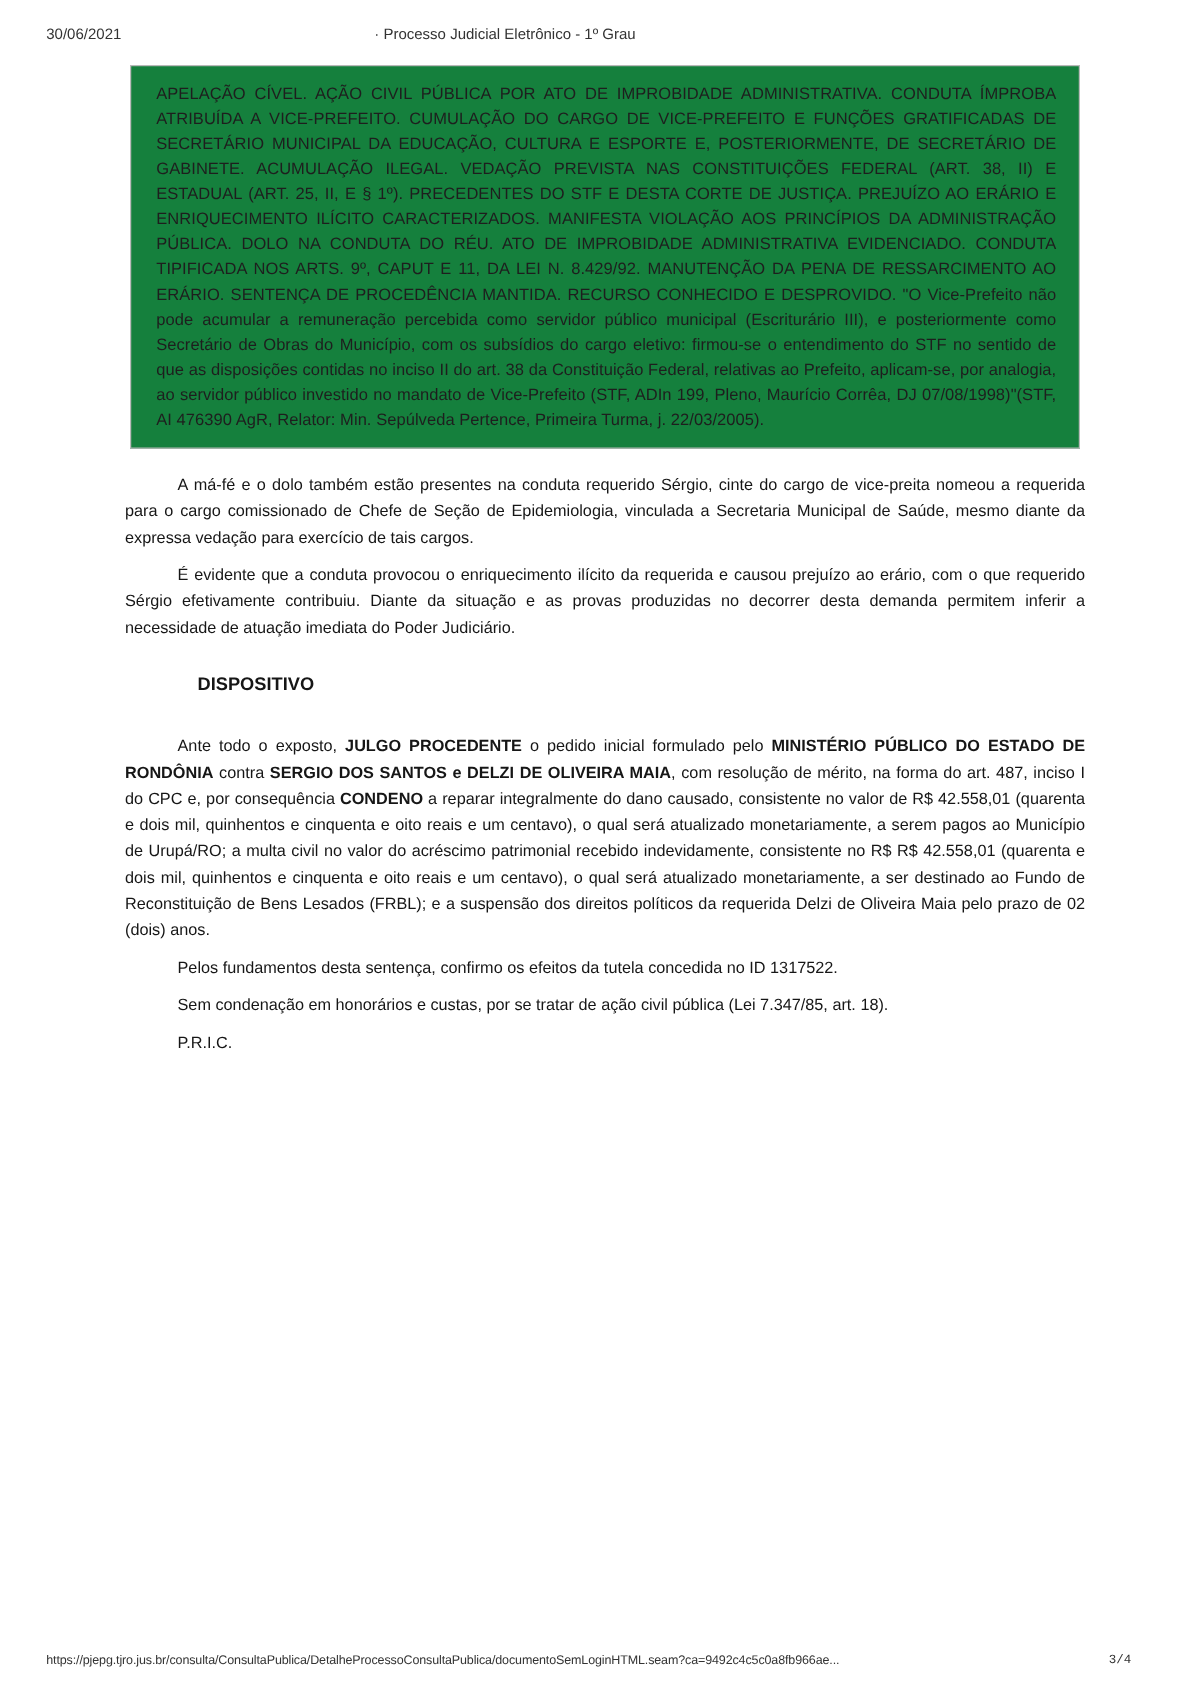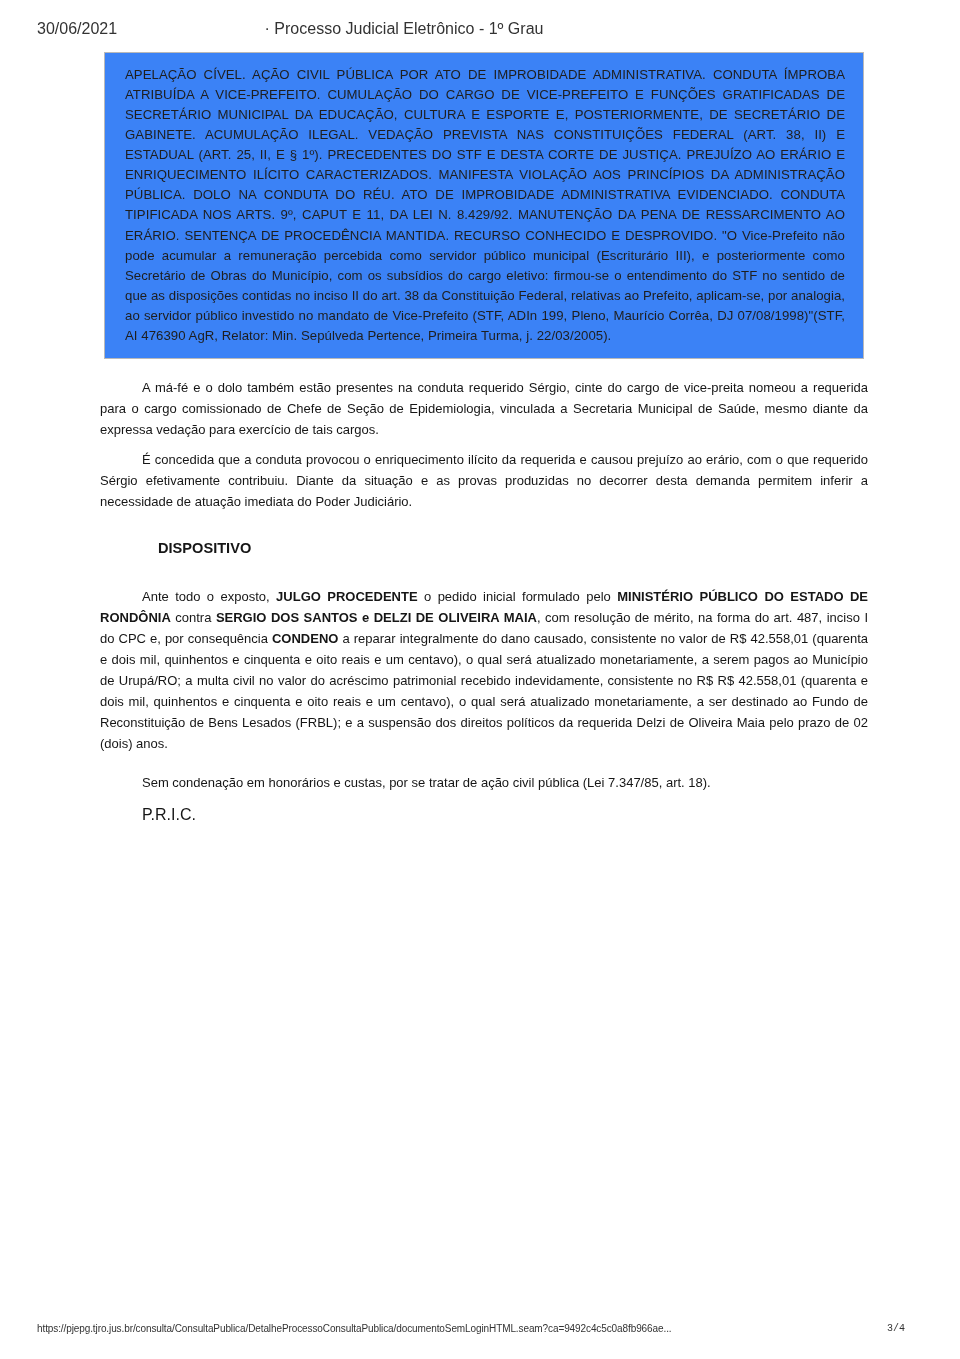--- a/index.html
+++ b/index.html
@@ -21,21 +21,21 @@
     height: 1359px;
     box-sizing: border-box;
   }
   
   .page-header {
     position: absolute;
     top: 20px;
     left: 0;
     width: 960px;
     height: 16px;
-    font-size: 16px;
+    font-size: 12px;
     color: #333;
   }
   .header-date {
     position: absolute;
     left: 37px;
     top: 0;
     white-space: nowrap;
   }
   .header-title {
     position: absolute;
@@ -72,21 +72,21 @@
   
   .content {
     position: absolute;
     left: 100px;
     top: 52px;
     width: 768px;
   }
   
   .ementa-box {
     border: 1px solid #b9b9b9;
-    background: #3b82f6;
+    background: #15803d;
     padding: 12px 18px 12px 20px;
     box-sizing: border-box;
     width: 760px;
     margin-left: 4px;
   }
   .ementa-box p {
     margin: 0 0 11px 0;
     font-size: 13.2px;
     line-height: 1.52;
     text-align: justify;
@@ -115,21 +115,21 @@
     font-size: 14.6px;
     line-height: 1.62;
     margin: 16px;
     padding-left: 42px;
     font-weight: normal;
     color: #161616;
   }
   .b { font-weight: bold; }
   .sub-line {
     padding-left: 42px;
-    font-size: 16px;
+    font-size: 13px;
     line-height: 1.62;
     color: #161616;
   }
 </style>
 </head>
 <body>
 
 <div class="page">
 
   <div class="page-header">
@@ -142,32 +142,33 @@
     <div class="ementa-box">
       <p class="ementa-head">APELAÇÃO CÍVEL. AÇÃO CIVIL PÚBLICA POR ATO DE IMPROBIDADE ADMINISTRATIVA. CONDUTA ÍMPROBA ATRIBUÍDA A VICE-PREFEITO. CUMULAÇÃO DO CARGO DE VICE-PREFEITO E FUNÇÕES GRATIFICADAS DE SECRETÁRIO MUNICIPAL DA EDUCAÇÃO, CULTURA E ESPORTE E, POSTERIORMENTE, DE SECRETÁRIO DE GABINETE. ACUMULAÇÃO ILEGAL. VEDAÇÃO PREVISTA NAS CONSTITUIÇÕES FEDERAL (ART. 38, II) E ESTADUAL (ART. 25, II, E § 1º). PRECEDENTES DO STF E DESTA CORTE DE JUSTIÇA. PREJUÍZO AO ERÁRIO E ENRIQUECIMENTO ILÍCITO CARACTERIZADOS. MANIFESTA VIOLAÇÃO AOS PRINCÍPIOS DA ADMINISTRAÇÃO PÚBLICA. DOLO NA CONDUTA DO RÉU. ATO DE IMPROBIDADE ADMINISTRATIVA EVIDENCIADO. CONDUTA TIPIFICADA NOS ARTS. 9º, CAPUT E 11, DA LEI N. 8.429/92. MANUTENÇÃO DA PENA DE RESSARCIMENTO AO ERÁRIO. SENTENÇA DE PROCEDÊNCIA MANTIDA. RECURSO CONHECIDO E DESPROVIDO. "O Vice-Prefeito não pode acumular a remuneração percebida como servidor público municipal (Escriturário III), e posteriormente como Secretário de Obras do Município, com os subsídios do cargo eletivo: firmou-se o entendimento do STF no sentido de que as disposições contidas no inciso II do art. 38 da Constituição Federal, relativas ao Prefeito, aplicam-se, por analogia, ao servidor público investido no mandato de Vice-Prefeito (STF, ADIn 199, Pleno, Maurício Corrêa, DJ 07/08/1998)"(STF, AI 476390 AgR, Relator: Min. Sepúlveda Pertence, Primeira Turma, j. 22/03/2005).</p>
     </div>
 
     <div class="gap-lg"></div>
 
     <p class="para indent">A má-fé e o dolo também estão presentes na conduta requerido Sérgio, cinte do cargo de vice-preita nomeou a requerida para o cargo comissionado de Chefe de Seção de Epidemiologia, vinculada a Secretaria Municipal de Saúde, mesmo diante da expressa vedação para exercício de tais cargos.</p>
 
     <div class="gap-sm"></div>
 
-    <p class="para indent">É concedida que a conduta provocou o enriquecimento ilícito da requerida e causou prejuízo ao erário, com o que requerido Sérgio efetivamente contribuiu. Diante da situação e as provas produzidas no decorrer desta demanda permitem inferir a necessidade de atuação imediata do Poder Judiciário.</p>
+    <p class="para indent">É evidente que a conduta provocou o enriquecimento ilícito da requerida e causou prejuízo ao erário, com o que requerido Sérgio efetivamente contribuiu. Diante da situação e as provas produzidas no decorrer desta demanda permitem inferir a necessidade de atuação imediata do Poder Judiciário.</p>
 
     <div class="gap-sm"></div>
 
     <div class="heading b">DISPOSITIVO</div>
 
     <div class="gap-sm"></div>
 
     <p class="para indent"><span>Ante todo o exposto, </span><span class="b">JULGO PROCEDENTE</span><span> o pedido inicial formulado pelo </span><span class="b">MINISTÉRIO PÚBLICO DO ESTADO DE RONDÔNIA</span><span> contra </span><span class="b">SERGIO DOS SANTOS e DELZI DE OLIVEIRA MAIA</span><span>, com resolução de mérito, na forma do art. 487, inciso I do CPC e, por consequência </span><span class="b">CONDENO</span><span> a reparar integralmente do dano causado, consistente no valor de R$ 42.558,01 (quarenta e dois mil, quinhentos e cinquenta e oito reais e um centavo), o qual será atualizado monetariamente, a serem pagos ao Município de Urupá/RO; a multa civil no valor do acréscimo patrimonial recebido indevidamente, consistente no R$ R$ 42.558,01 (quarenta e dois mil, quinhentos e cinquenta e oito reais e um centavo), o qual será atualizado monetariamente, a ser destinado ao Fundo de Reconstituição de Bens Lesados (FRBL); e a suspensão dos direitos políticos da requerida Delzi de Oliveira Maia pelo prazo de 02 (dois) anos.</span></p>
 
     <div class="gap-sm"></div>
 
+    <p class="para indent">Pelos fundamentos desta sentença, confirmo os efeitos da tutela concedida no ID 1317522.</p>
 
     <div class="gap-sm"></div>
 
     <p class="para indent">Sem condenação em honorários e custas, por se tratar de ação civil pública (Lei 7.347/85, art. 18).</p>
 
     <div class="gap-sm"></div>
 
     <div class="sub-line">P.R.I.C.</div>
 
     <div class="gap-sm"></div>

